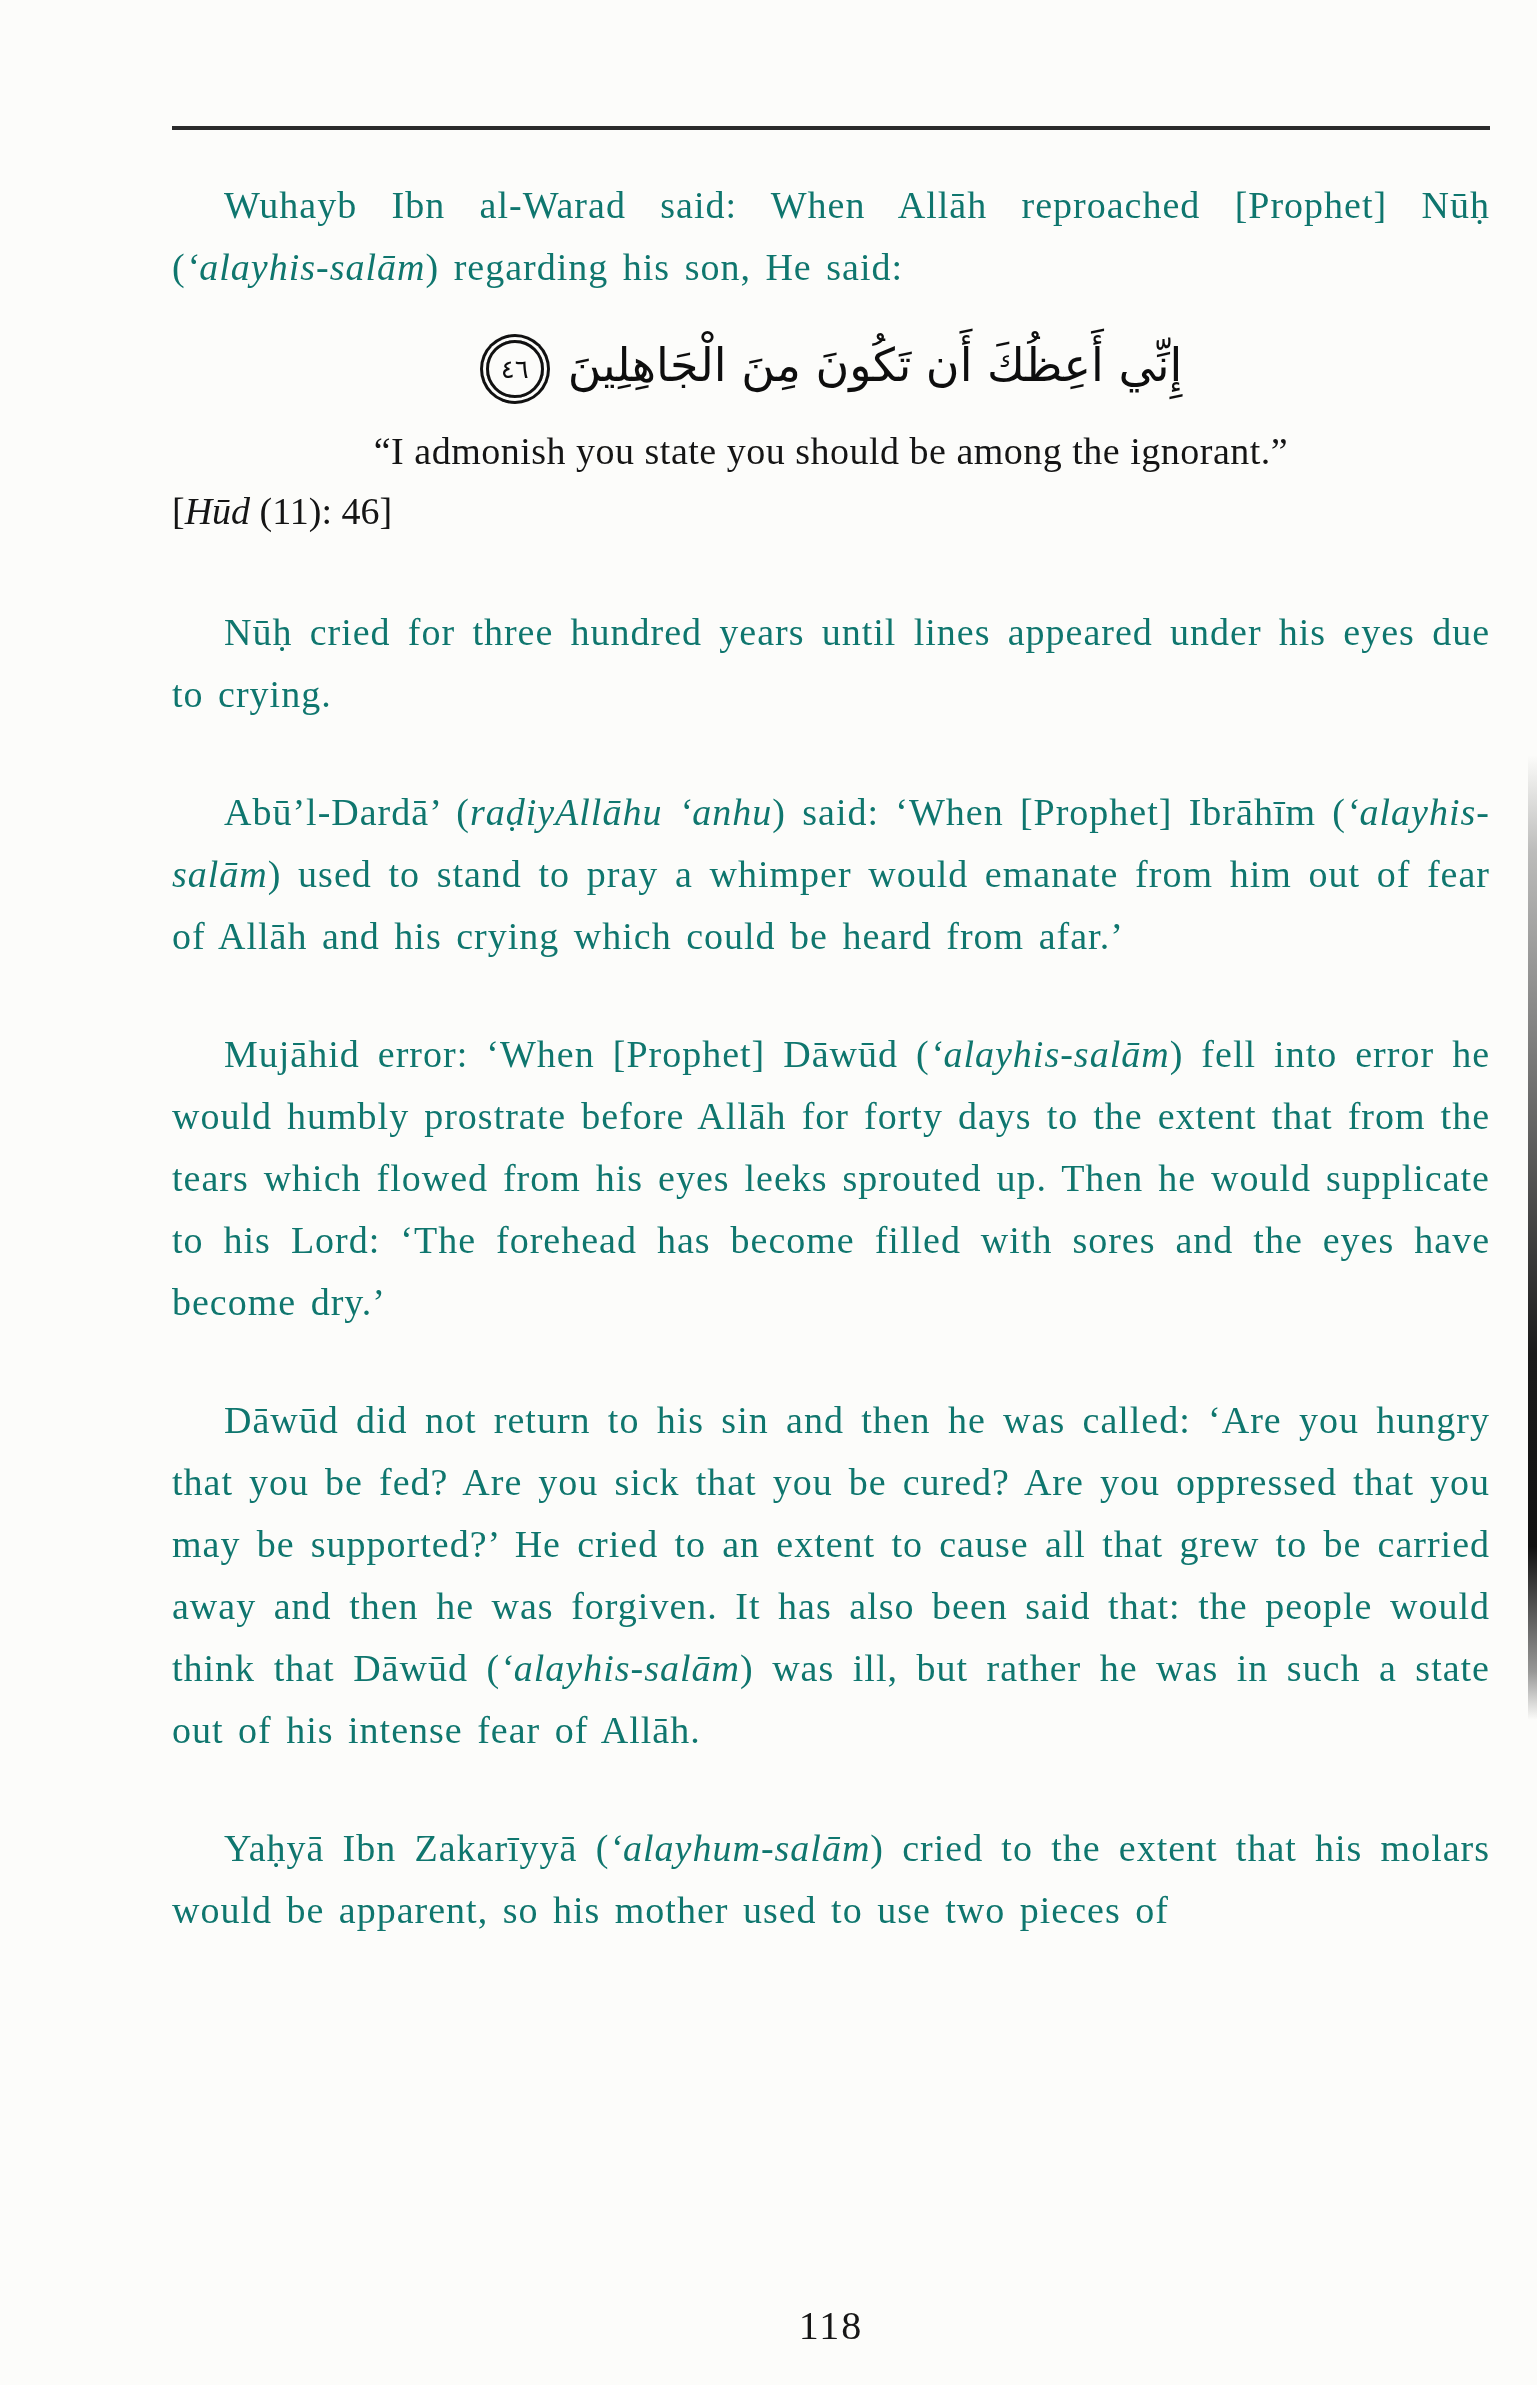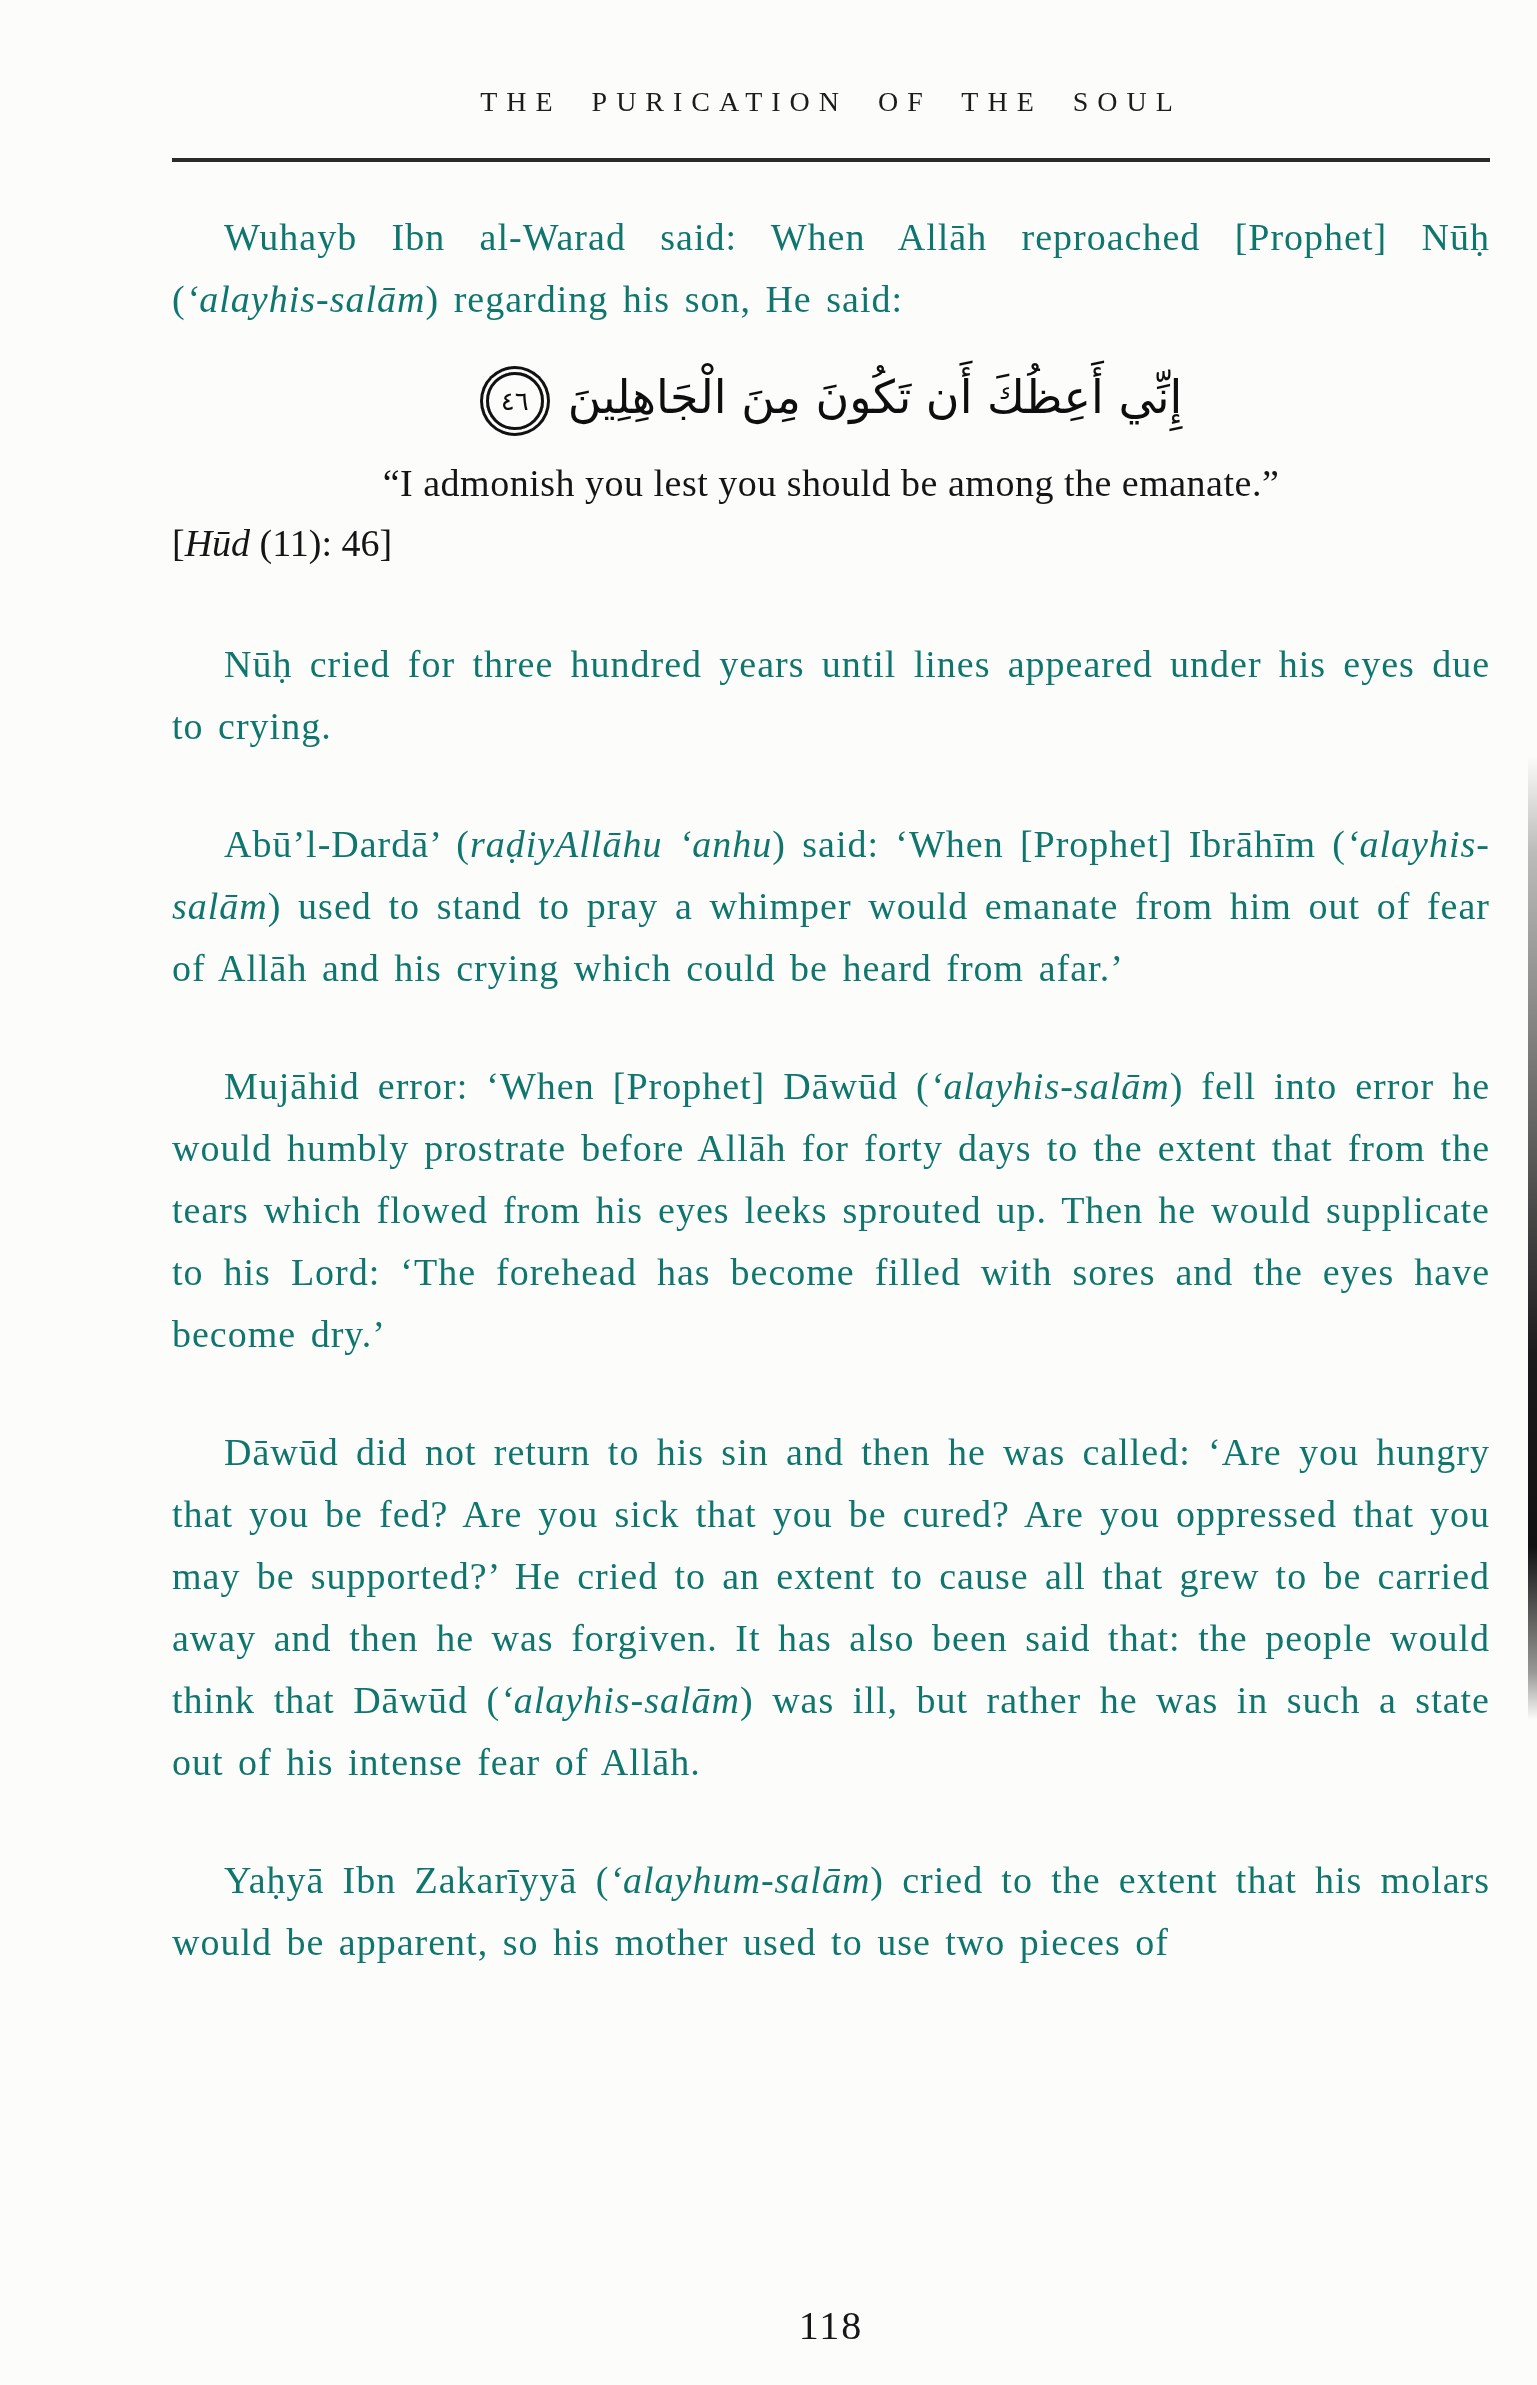--- a/index.html
+++ b/index.html
@@ -102,33 +102,32 @@
       rgba(30,30,30,0.45) 95%,
       rgba(0,0,0,0) 100%);
     border-radius: 2px;
   }
 </style>
 </head>
 <body>
 
 <div class="content">
 
-  <div class="header-title">THE PURICATION OF THE SOUL</div>
 
   <hr class="header-rule">
 
   <p class="para indent first"><span>Wuhayb Ibn al-Warad said: When Allāh reproached [Prophet] Nūḥ (</span><em>‘alayhis-salām</em><span>) regarding his son, He said:</span></p>
 
   <div class="arabic-line">
     <span>إِنِّي أَعِظُكَ أَن تَكُونَ مِنَ الْجَاهِلِينَ</span><span class="verse-marker">
         <span>٤٦</span>
       </span>
   </div>
 
-  <div class="translation">“I admonish you lest you should be among the emanate.”</div>
+  <div class="translation">“I admonish you state you should be among the ignorant.”</div>
 
   <div class="reference"><span>[</span><em>Hūd</em><span> (11): 46]</span></div>
 
   <p class="para indent"><span>Nūḥ cried for three hundred years until lines appeared under his eyes due to crying.</span></p>
 
   <p class="para indent"><span>Abū’l-Dardā’ (</span><em>raḍiyAllāhu ‘anhu</em><span>) said: ‘When [Prophet] Ibrāhīm (</span><em>‘alayhis-salām</em><span>) used to stand to pray a whimper would emanate from him out of fear of Allāh and his crying which could be heard from afar.’</span></p>
 
   <p class="para indent"><span>Mujāhid error: ‘When [Prophet] Dāwūd (</span><em>‘alayhis-salām</em><span>) fell into error he would humbly prostrate before Allāh for forty days to the extent that from the tears which flowed from his eyes leeks sprouted up. Then he would supplicate to his Lord: ‘The forehead has become filled with sores and the eyes have become dry.’</span></p>
 
   <p class="para indent"><span>Dāwūd did not return to his sin and then he was called: ‘Are you hungry that you be fed? Are you sick that you be cured? Are you oppressed that you may be supported?’ He cried to an extent to cause all that grew to be carried away and then he was forgiven. It has also been said that: the people would think that Dāwūd (</span><em>‘alayhis-salām</em><span>) was ill, but rather he was in such a state out of his intense fear of Allāh.</span></p>

